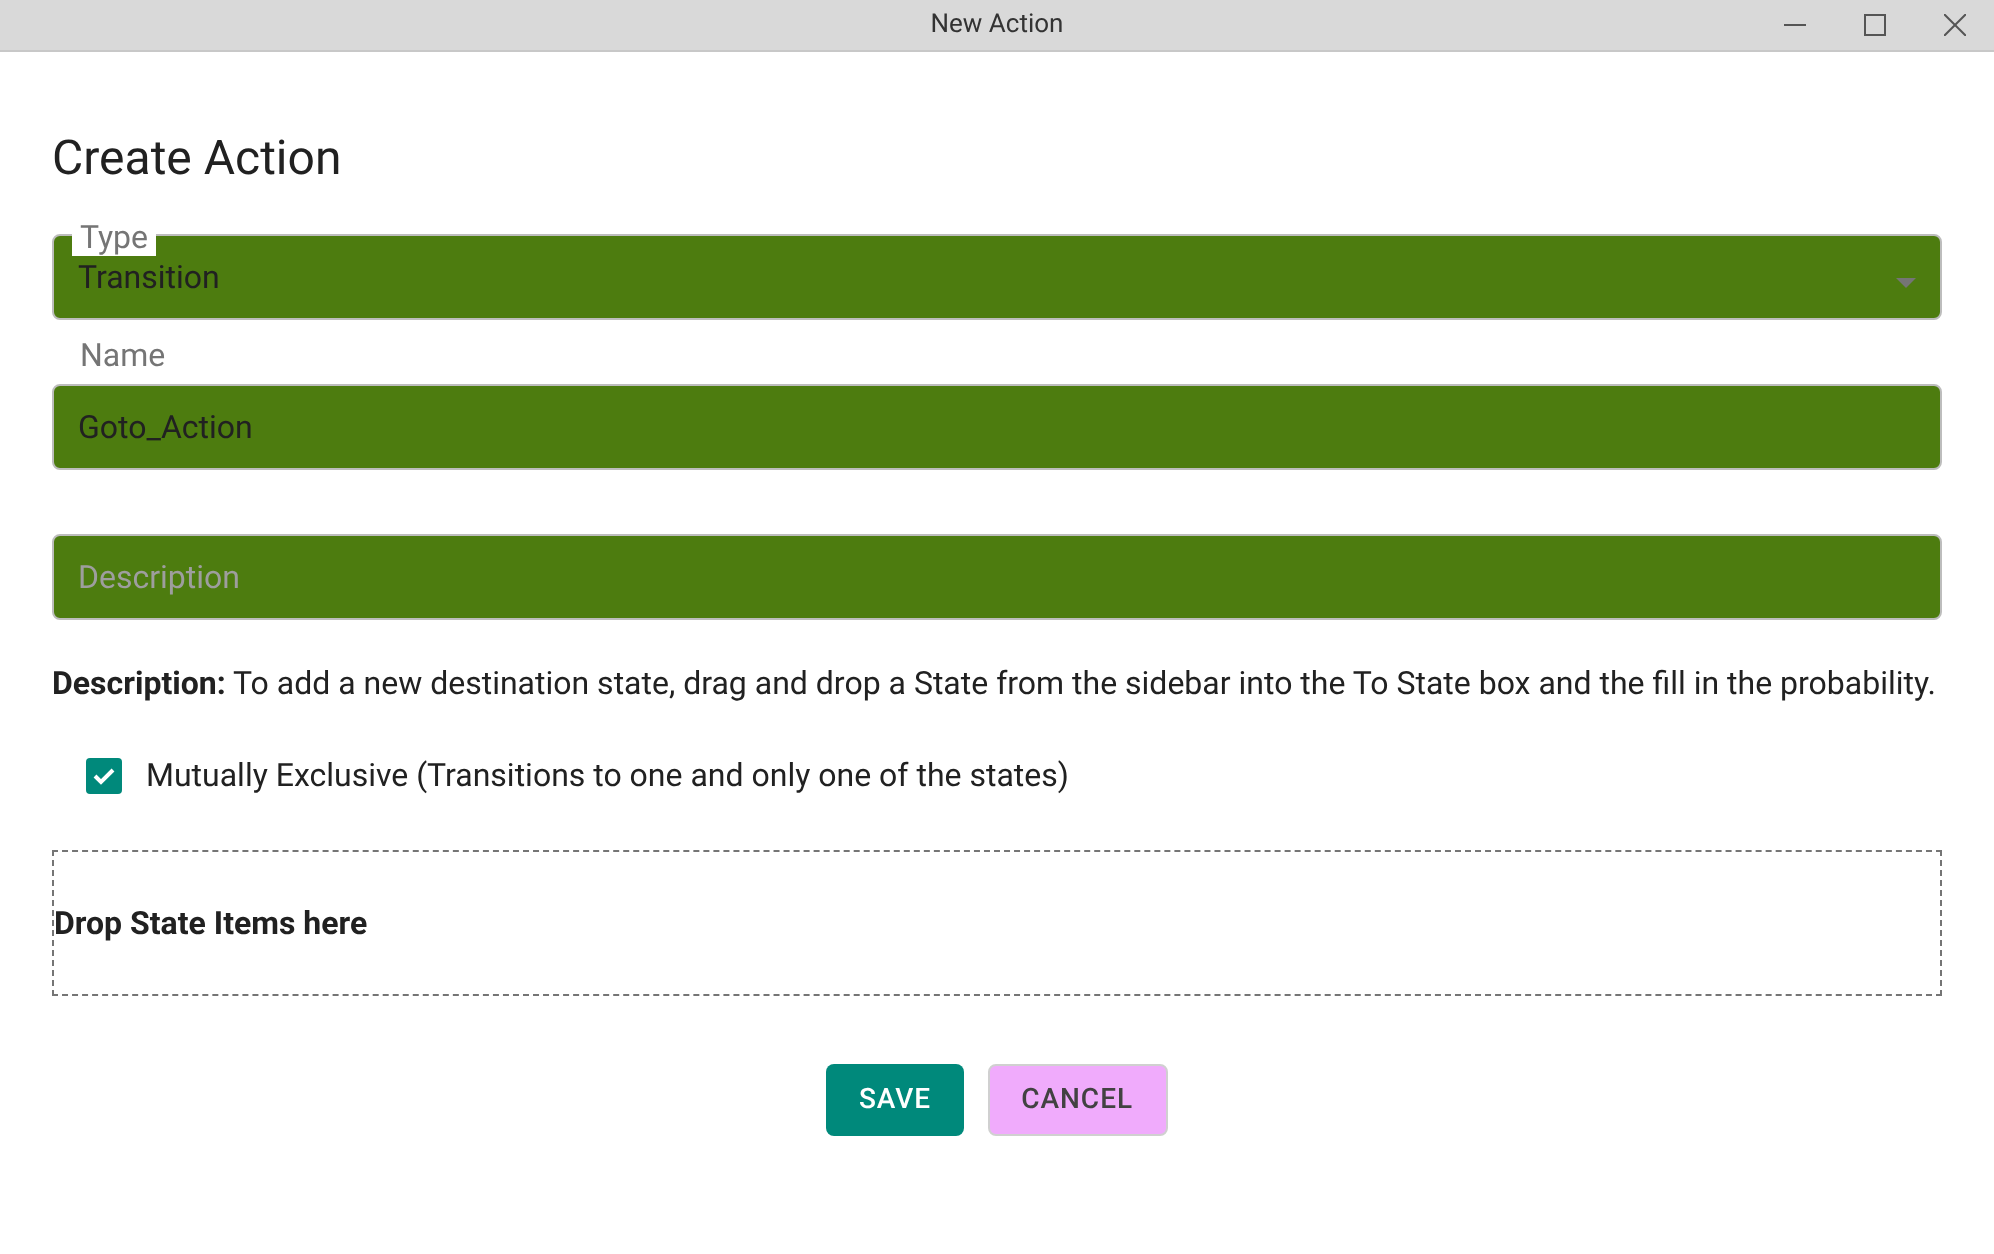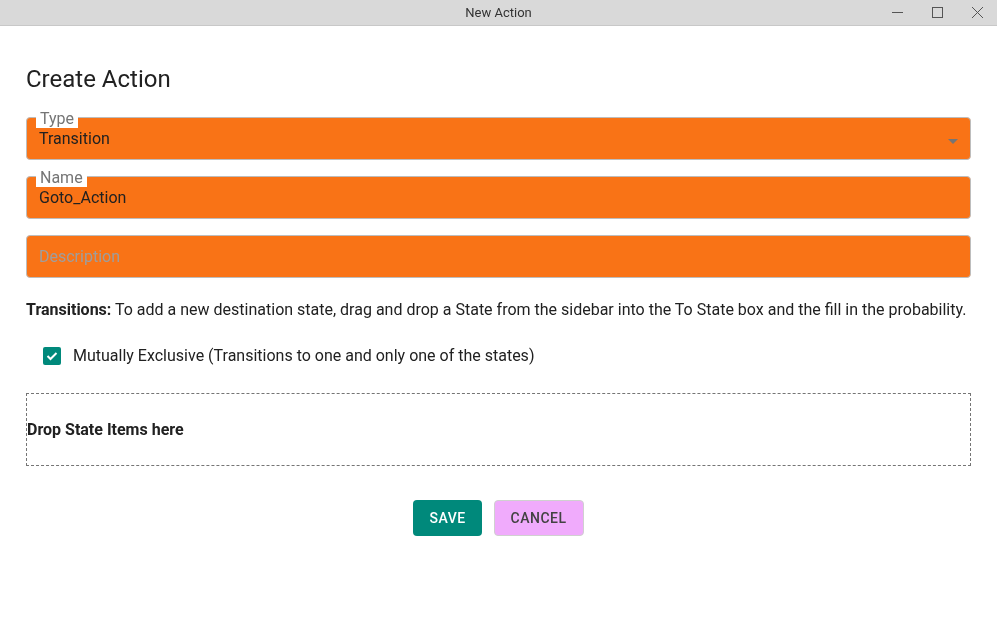--- a/index.html
+++ b/index.html
@@ -70,23 +70,24 @@
       font-size: 16px;
       color: #757575;
     }
     .field-box {
       width: 100%;
       border: 1px solid #bdbdbd;
       border-radius: 4px;
       padding: 11px 12px;
       font-size: 16px;
       color: #212121;
-      background: #f97316;
+      background: #4d7c0f;
       outline: none;
       font-family: inherit;
+      margin-top: 16px;
     }
     .field-box::placeholder {
       color: #9e9e9e;
     }
     .select-box {
       display: flex;
       align-items: center;
       justify-content: space-between;
       cursor: pointer;
     }
@@ -200,21 +201,21 @@
   <div class="field-wrapper">
     <span class="field-label">Name</span>
     <input class="field-box" type="text" value="Goto_Action" style="">
   </div>
 
   <div class="field-wrapper">
     <input class="field-box" type="text" placeholder="Description" style="">
   </div>
 
   <p class="instructions">
-    <span class="instructions-label">Transitions:</span><span> To add a new destination state, drag and drop a State from the sidebar into the To State box and the fill in the probability.</span>
+    <span class="instructions-label">Description:</span><span> To add a new destination state, drag and drop a State from the sidebar into the To State box and the fill in the probability.</span>
   </p>
 
   <div class="checkbox-row">
     <div class="checkbox-box">
       <svg width="14" height="14" viewBox="0 0 14 14">
           <path d="M2.5 7 L5.5 10 L11.5 4" fill="none" stroke="#fff" stroke-width="2"></path>
         </svg>
     </div>
     <span class="checkbox-label">Mutually Exclusive (Transitions to one and only one of the states)</span>
   </div>

